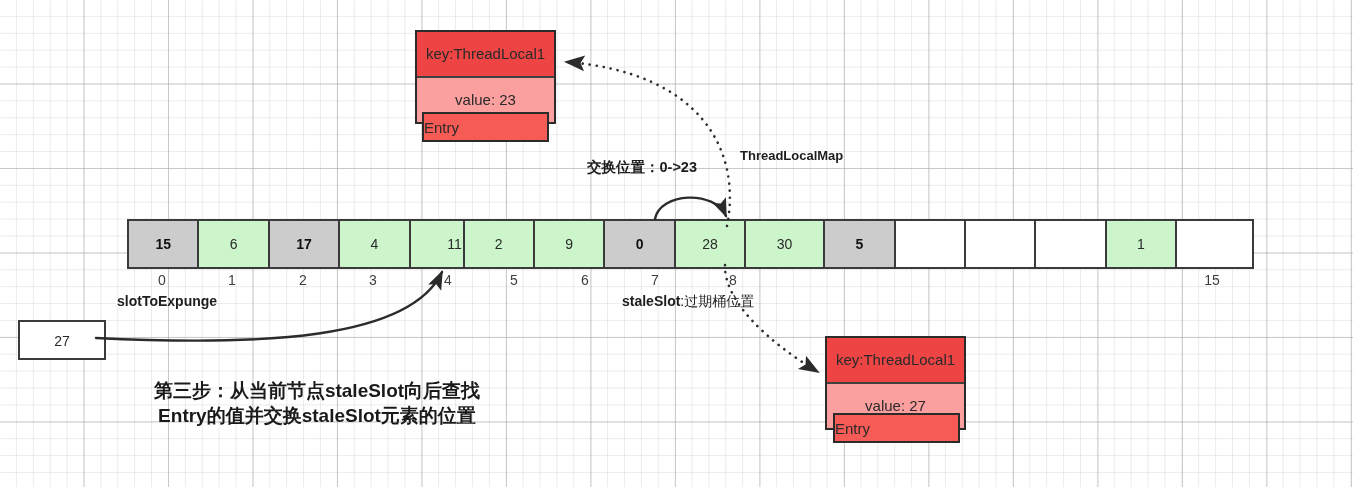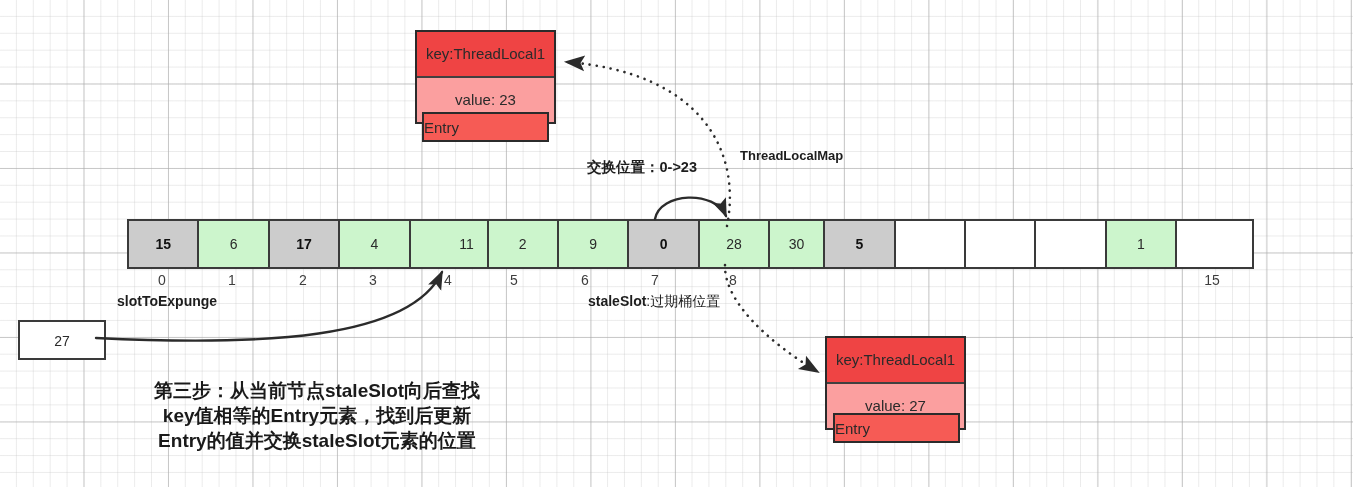--- a/index.html
+++ b/index.html
@@ -152,26 +152,26 @@
 
   <div class="note" style="left:562px; top:157px;text-align:center;">
     <div>交换位置：0-&gt;23</div>
   </div>
 
   <div class="abs array" style="left:127px; top:219px; width:1127px; height:50px;">
     <div class="cell gray" style="width:70.4px;">15</div>
     <div class="cell green" style="width:70.4px;">6</div>
     <div class="cell gray" style="width:70.4px;">17</div>
     <div class="cell green" style="width:70.4px;">4</div>
-    <div class="cell green" style="width:78px;padding-left:36px;">11</div>
+    <div class="cell green" style="width:54px;padding-left:36px;">11</div>
     <div class="cell green" style="width:70.4px;">2</div>
     <div class="cell green" style="width:70.4px;">9</div>
     <div class="cell gray" style="width:70.4px;">0</div>
     <div class="cell green" style="width:70.4px;">28</div>
-    <div class="cell green" style="width:55px;">30</div>
+    <div class="cell green" style="width:79px;">30</div>
     <div class="cell gray" style="width:70.4px;">5</div>
     <div class="cell empty" style="width:70.4px;"></div>
     <div class="cell empty" style="width:70.4px;"></div>
     <div class="cell empty" style="width:70.4px;"></div>
     <div class="cell green" style="width:70.4px;">1</div>
     <div class="cell empty" style="width:70.4px;"></div>
   </div>
 
   <div class="idx" style="left:142px;  top:272px;">0</div>
   <div class="idx" style="left:212px;  top:272px;">1</div>
@@ -179,29 +179,28 @@
   <div class="idx" style="left:353px;  top:272px;">3</div>
   <div class="idx" style="left:428px;  top:272px;">4</div>
   <div class="idx" style="left:494px;  top:272px;">5</div>
   <div class="idx" style="left:565px;  top:272px;">6</div>
   <div class="idx" style="left:635px;  top:272px;">7</div>
   <div class="idx" style="left:713px;  top:272px;">8</div>
   <div class="idx" style="left:1192px; top:272px;">15</div>
 
   <div class="lbl-bold" style="left:117px; top:293px;">slotToExpunge</div>
 
-  <div class="lbl-mixed" style="left:588px; top:293px;">
+  <div class="lbl-mixed" style="left:622px; top:293px;">
     <b>staleSlot</b><span>:过期桶位置</span>
   </div>
 
   <div class="abs valuebox" style="left:18px; top:320px; width:88px;">27</div>
 
   <div class="caption" style="left:97px; top:378px;">
     <div>第三步：从当前节点staleSlot向后查找</div>
-    <div>key值相等的Entry元素，找到后更新</div>
     <div>Entry的值并交换staleSlot元素的位置</div>
   </div>
 
   <svg class="overlay" viewBox="0 0 1353 487">
     <defs>
       <marker id="arrowSolid" markerWidth="9" markerHeight="9" refX="7.2" refY="3.4" orient="auto" markerUnits="strokeWidth">
         <path d="M0,0.4 L8,3.4 L0,6.4 L1.6,3.4 z" fill="#2b2b2b"></path>
       </marker>
       <marker id="arrowDot" markerWidth="9" markerHeight="9" refX="7.2" refY="3.4" orient="auto" markerUnits="strokeWidth">
         <path d="M0,0.4 L8,3.4 L0,6.4 L1.6,3.4 z" fill="#2b2b2b"></path>

